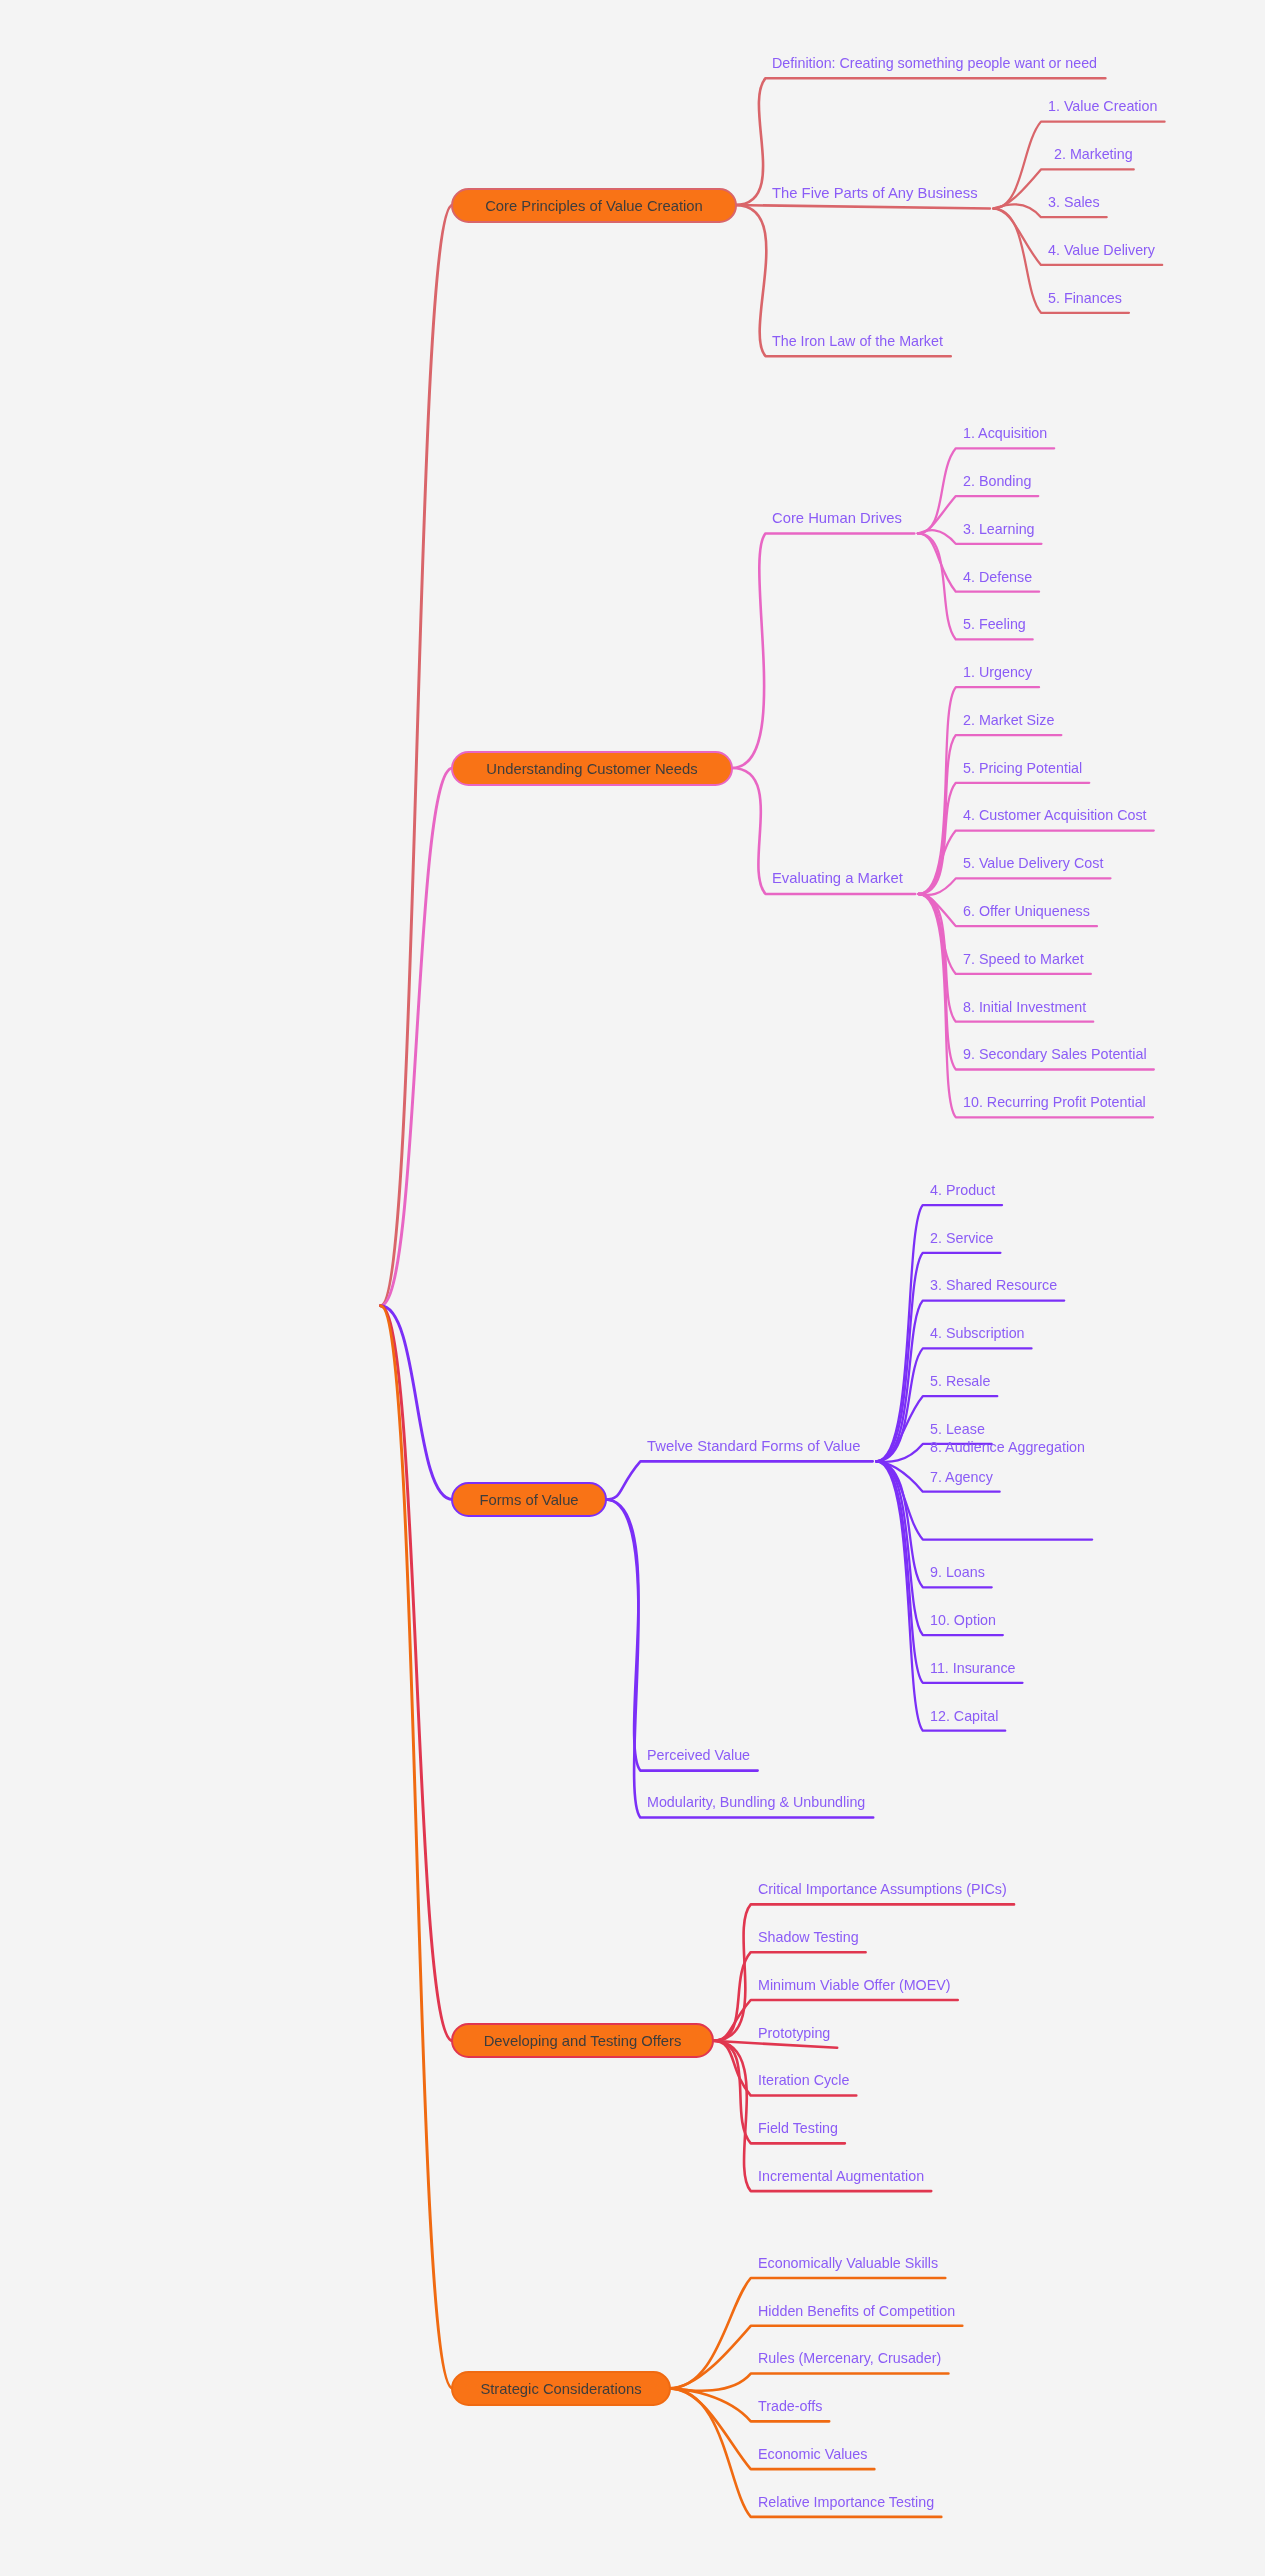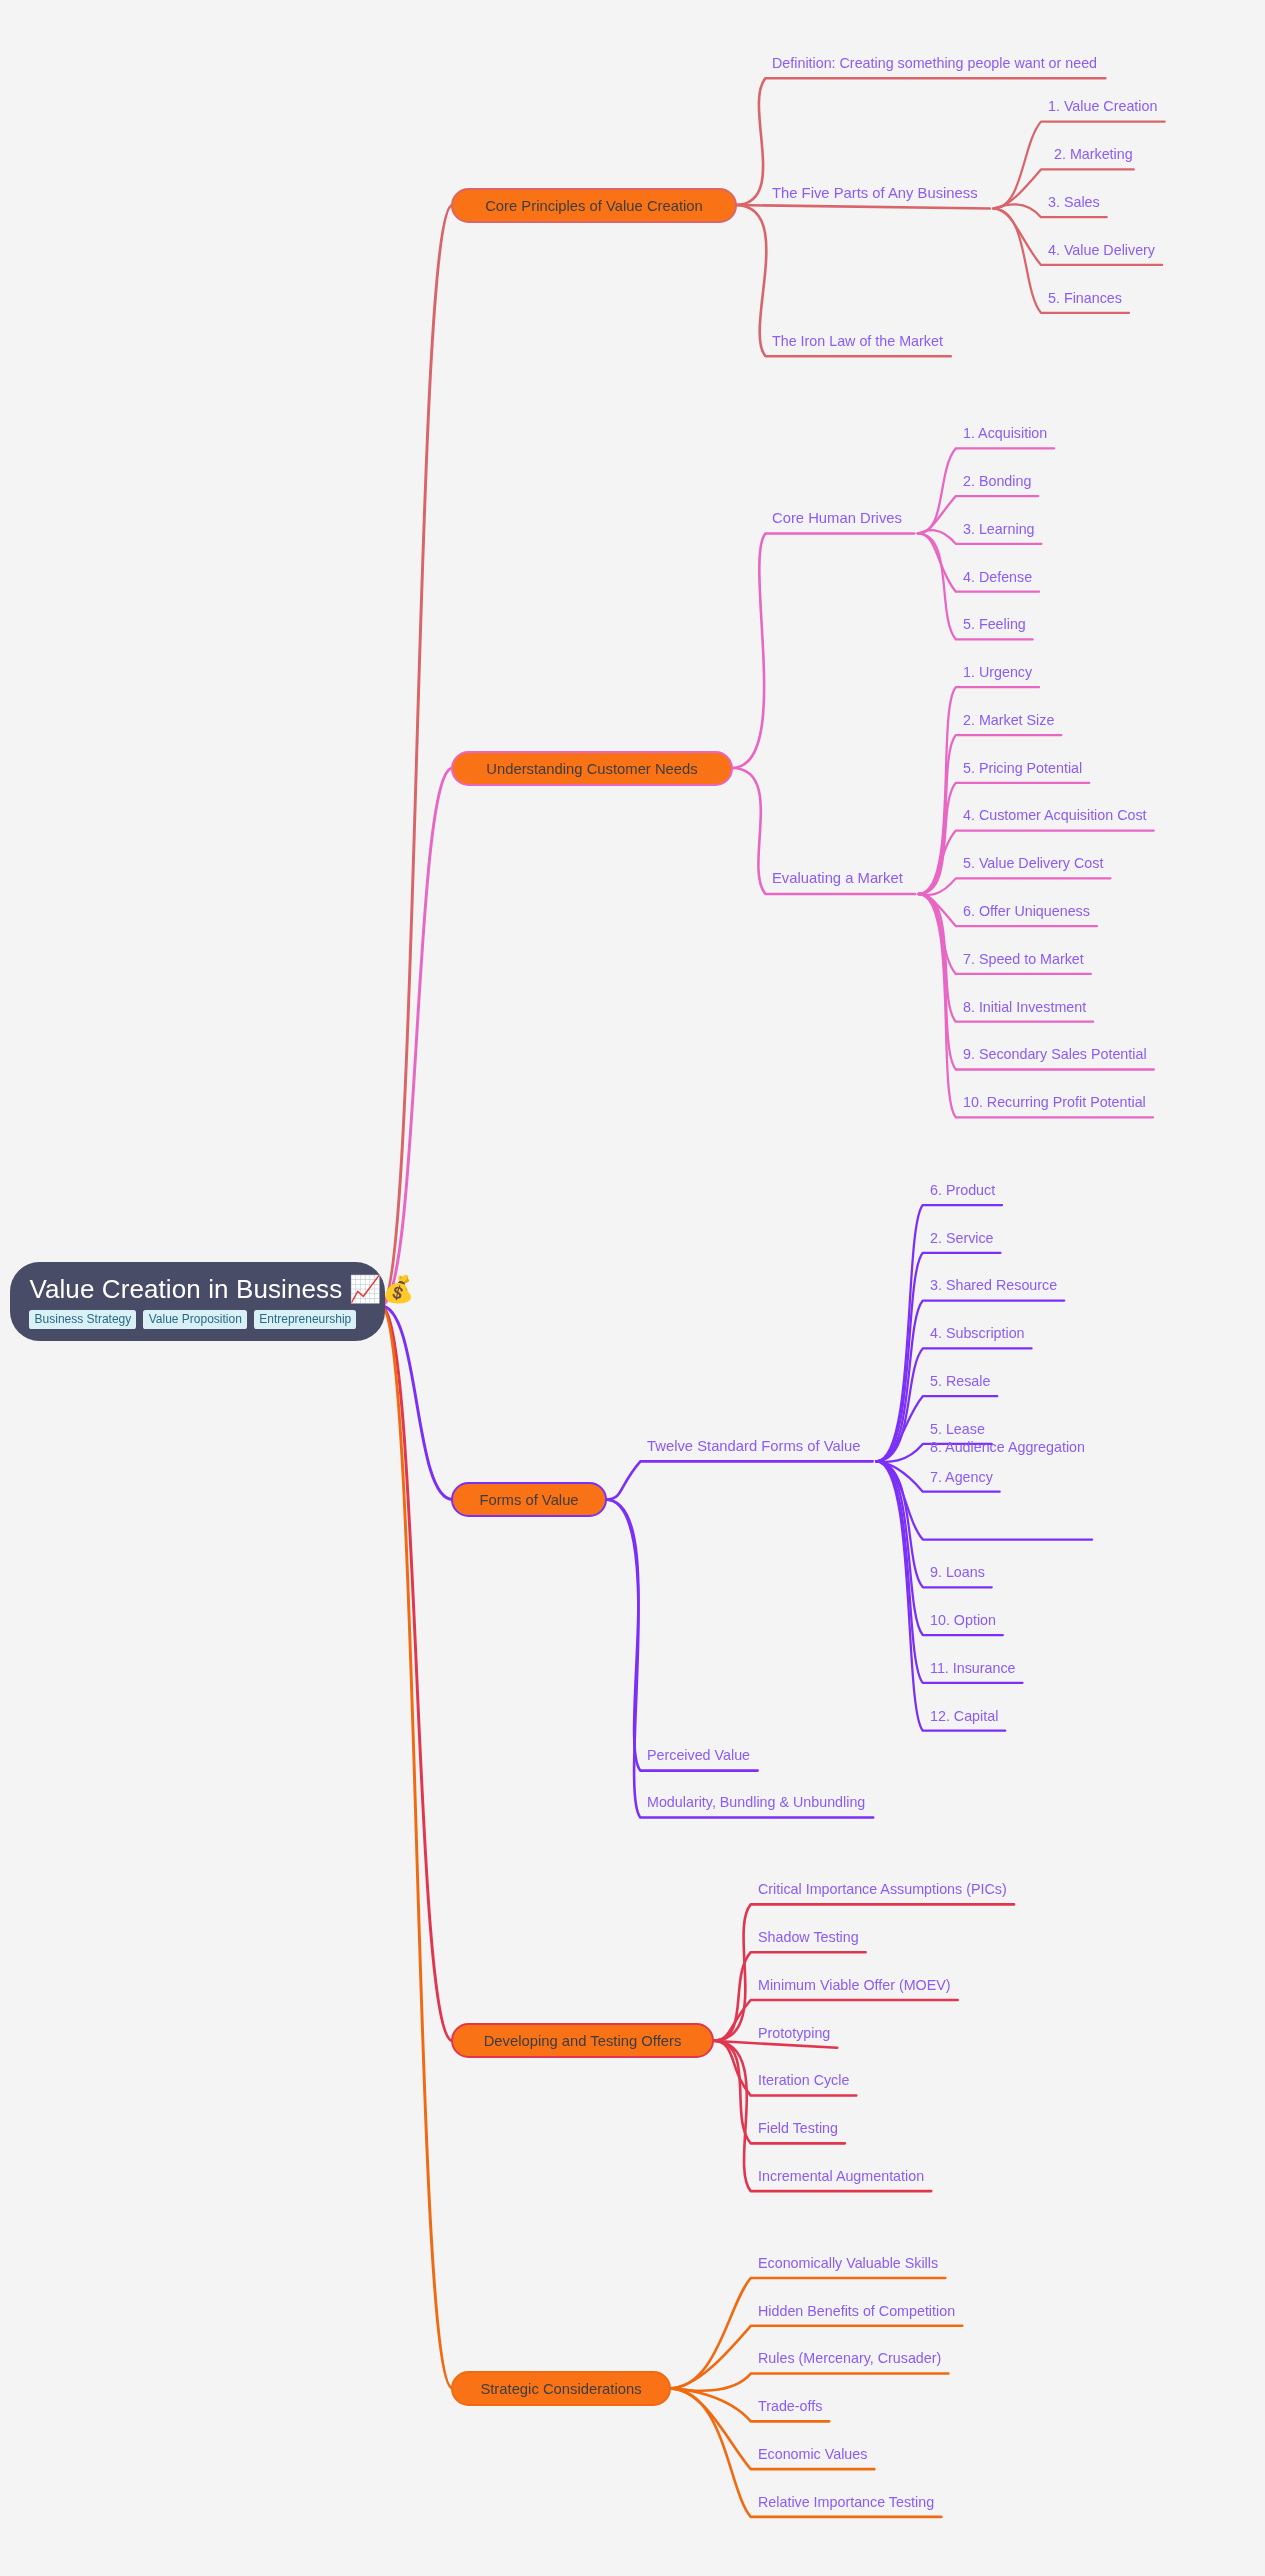--- a/index.html
+++ b/index.html
@@ -127,28 +127,20 @@
       <path d="M 820 2349 C 892 2349, 838 2492, 864 2522 L 1071.703125 2522" stroke="#e0364f" stroke-width="3" fill="none"></path>
       <path d="M 438 1503 C 483.65 1503, 475.35 2749, 521 2749" stroke="#f06a11" stroke-width="3.4" fill="none"></path>
       <path d="M 770 2749 C 825.34 2749, 838 2652, 864 2622 L 1087.875 2622" stroke="#f06a11" stroke-width="3" fill="none"></path>
       <path d="M 770 2749 C 802.24 2749, 838 2707, 864 2677 L 1107.46875 2677" stroke="#f06a11" stroke-width="3" fill="none"></path>
       <path d="M 770 2749 C 779.14 2749, 838 2762, 864 2732 L 1091.515625 2732" stroke="#f06a11" stroke-width="3" fill="none"></path>
       <path d="M 770 2749 C 787.96 2749, 838 2757, 864 2787 L 954.296875 2787" stroke="#f06a11" stroke-width="3" fill="none"></path>
       <path d="M 770 2749 C 811.06 2749, 838 2812, 864 2842 L 1006.265625 2842" stroke="#f06a11" stroke-width="3" fill="none"></path>
       <path d="M 770 2749 C 834.16 2749, 838 2867, 864 2897 L 1083.3125 2897" stroke="#f06a11" stroke-width="3" fill="none"></path>
     </svg>
 
-  <div class="root-node" id="root-node" style="left: 10.4px; top: 1262px; width: 375px;">
-    <div class="root-title">Value Creation in Business 📈💰</div>
-    <div class="root-tags">
-      <span class="root-tag">Business Strategy</span>
-      <span class="root-tag">Value Proposition</span>
-      <span class="root-tag">Entrepreneurship</span>
-    </div>
-  </div>
 
   <div id="nodes-layer">
       <div class="branch-node" style="left: 451px; top: 188px; width: 286px; border-color: rgb(217, 101, 106);">
         <span>Core Principles of Value Creation</span>
       </div>
       <div class="leaf" style="left: 772px; top: 56px;">Definition: Creating something people want or need</div>
       <div class="leaf mid" style="left: 772px; top: 186px;">The Five Parts of Any Business</div>
       <div class="leaf" style="left: 1048px; top: 99px;">1. Value Creation</div>
       <div class="leaf" style="left: 1048px; top: 147px; margin-left: 6px;">2. Marketing</div>
       <div class="leaf" style="left: 1048px; top: 195px;">3. Sales</div>
@@ -172,21 +164,21 @@
       <div class="leaf" style="left: 963px; top: 856px;">5. Value Delivery Cost</div>
       <div class="leaf" style="left: 963px; top: 904px;">6. Offer Uniqueness</div>
       <div class="leaf" style="left: 963px; top: 952px;">7. Speed to Market</div>
       <div class="leaf" style="left: 963px; top: 1000px;">8. Initial Investment</div>
       <div class="leaf" style="left: 963px; top: 1047px;">9. Secondary Sales Potential</div>
       <div class="leaf" style="left: 963px; top: 1095px;">10. Recurring Profit Potential</div>
       <div class="branch-node" style="left: 451px; top: 1482px; width: 156px; border-color: rgb(123, 47, 247);">
         <span>Forms of Value</span>
       </div>
       <div class="leaf mid" style="left: 647px; top: 1439px;">Twelve Standard Forms of Value</div>
-      <div class="leaf" style="left: 930px; top: 1183px;">6. Product</div>
+      <div class="leaf" style="left: 930px; top: 1183px;">4. Product</div>
       <div class="leaf" style="left: 930px; top: 1231px;">2. Service</div>
       <div class="leaf" style="left: 930px; top: 1278px;">3. Shared Resource</div>
       <div class="leaf" style="left: 930px; top: 1326px;">4. Subscription</div>
       <div class="leaf" style="left: 930px; top: 1374px;">5. Resale</div>
       <div class="leaf" style="left: 930px; top: 1422px;">5. Lease</div>
       <div class="leaf" style="left: 930px; top: 1470px;">7. Agency</div>
       <div class="leaf" style="left: 930px; top: 1440px;">8. Audience Aggregation</div>
       <div class="leaf" style="left: 930px; top: 1565px;">9. Loans</div>
       <div class="leaf" style="left: 930px; top: 1613px;">10. Option</div>
       <div class="leaf" style="left: 930px; top: 1661px;">11. Insurance</div>

